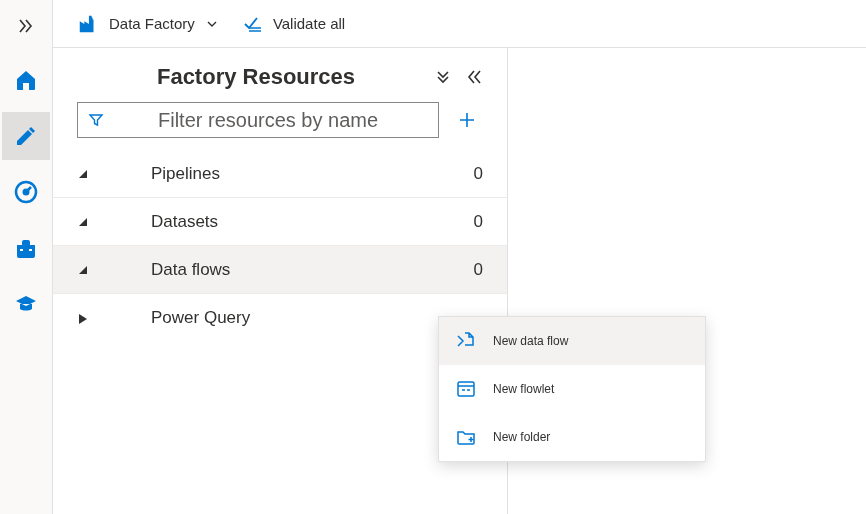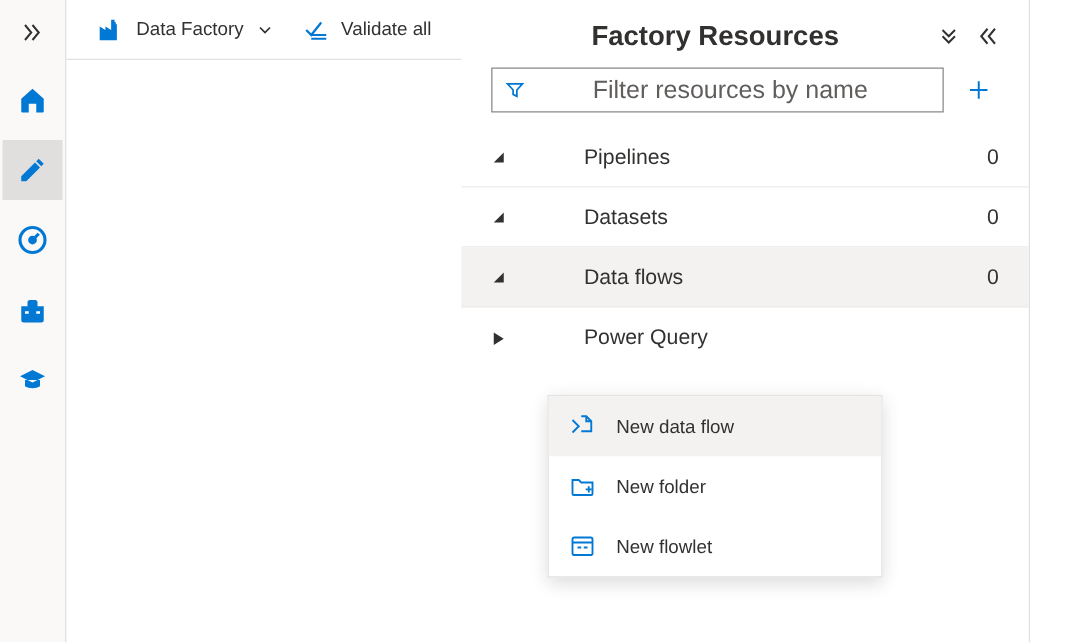--- a/index.html
+++ b/index.html
@@ -3,21 +3,21 @@
   <meta charset="utf-8">
   <style>
     * { margin: 0; padding: 0; box-sizing: border-box; font-family: 'Segoe UI', Tahoma, sans-serif; }
     body { width: 866px; height: 514px; background: #fff; display: flex; overflow: hidden; }
 
     .vrail { width: 53px; border-right: 1px solid #e1e1e1; display: flex; flex-direction: column; align-items: center; background: #faf9f8; }
     .expand-btn { width: 40px; height: 40px; margin: 6px 0; display: flex; align-items: center; justify-content: center; cursor: pointer; color: #323130; }
     .nav-item { width: 48px; height: 48px; display: flex; align-items: center; justify-content: center; cursor: pointer; color: #0078d4; margin: 4px 0; }
     .nav-item.pencil { background: #e1dfdd; }
 
-    .main { flex: 1; display: flex; }
+    .main { flex: 1; display: flex; flex-direction: column; }
 
     .topbar { height: 48px; display: flex; align-items: center; padding: 0 24px; gap: 24px; border-bottom: 1px solid #e1e1e1; }
     .top-seg { display: flex; align-items: center; gap: 10px; cursor: pointer; }
     .top-seg.disabled { color: #a19f9d; cursor: default; }
     .top-seg-txt { font-size: 15px; color: #323130; }
     .top-seg.disabled .top-seg-txt { color: #a19f9d; }
 
     .body-split { flex: 1; display: flex; }
     .panel { width: 455px; border-right: 1px solid #e1e1e1; padding: 16px 0 0 0; }
     .panel-head { display: flex; align-items: center; padding: 0 24px; margin-bottom: 12px; text-align: center; }
@@ -34,21 +34,21 @@
     .reslist { margin-top: 4px; }
     .resitem { height: 48px; display: flex; align-items: center; padding: 0 24px; cursor: pointer; border-bottom: 1px solid #edebe9; gap: 48px; }
     .resitem.hover { background: #f3f2f1; }
     .res-arrow { margin-right: 14px; color: #323130; }
     .res-label { font-size: 17px; color: #323130; flex: 1; }
     .res-count { font-size: 17px; color: #323130; font-weight: 500; }
 
     .canvas { flex: 1; position: relative; background: #fff; }
 
     .ctx-menu { position: absolute; left: 438px; top: 316px; width: 268px; background: #fff; box-shadow: 0 4px 14px rgba(0,0,0,0.15); border: 1px solid #e1e1e1; }
-    .ctx-item { height: 48px; display: flex; align-items: center; padding: 0 16px; gap: 16px; cursor: pointer; font-size: 15px; color: #323130; }
+    .ctx-item { height: 48px; display: flex; align-items: center; padding: 0 16px; gap: 16px; cursor: pointer; font-size: 12px; color: #323130; }
     .ctx-item.hover { background: #f3f2f1; }
     .ctx-icon { width: 22px; height: 22px; display: flex; align-items: center; justify-content: center; color: #0078d4; }
 
     svg { display: block; }
   </style>
 </head>
 <body>
 
 <div class="vrail">
   <div class="expand-btn">
@@ -188,28 +188,28 @@
     <span class="ctx-icon">
       <svg width="22" height="22" viewBox="0 0 22 22">
           <path d="M3 6l5 5-5 5M10 3h4l4 4v8h-8M14 3v4h4" fill="none" stroke="#0078d4" stroke-width="1.5"></path>
         </svg>
     </span>
     <span>New data flow</span>
   </div>
   <div class="ctx-item">
     <span class="ctx-icon">
       <svg width="22" height="22" viewBox="0 0 22 22">
-          <path d="M3 6h5l2 2h9v9a1 1 0 01-1 1H4a1 1 0 01-1-1V6z" fill="none" stroke="#0078d4" stroke-width="1.5"></path>
-          <path d="M16 11v5M13.5 13.5h5" stroke="#0078d4" stroke-width="1.5"></path>
+          <rect x="3" y="4" width="16" height="14" rx="1.5" fill="none" stroke="#0078d4" stroke-width="1.5"></rect>
+          <path d="M3 8h16M7 12h3m2 0h3" stroke="#0078d4" stroke-width="1.5"></path>
         </svg>
     </span>
-    <span>New folder</span>
+    <span>New flowlet</span>
   </div>
   <div class="ctx-item">
     <span class="ctx-icon">
       <svg width="22" height="22" viewBox="0 0 22 22">
-          <rect x="3" y="4" width="16" height="14" rx="1.5" fill="none" stroke="#0078d4" stroke-width="1.5"></rect>
-          <path d="M3 8h16M7 12h3m2 0h3" stroke="#0078d4" stroke-width="1.5"></path>
+          <path d="M3 6h5l2 2h9v9a1 1 0 01-1 1H4a1 1 0 01-1-1V6z" fill="none" stroke="#0078d4" stroke-width="1.5"></path>
+          <path d="M16 11v5M13.5 13.5h5" stroke="#0078d4" stroke-width="1.5"></path>
         </svg>
     </span>
-    <span>New flowlet</span>
+    <span>New folder</span>
   </div>
 </div>
 
 </body></html>

